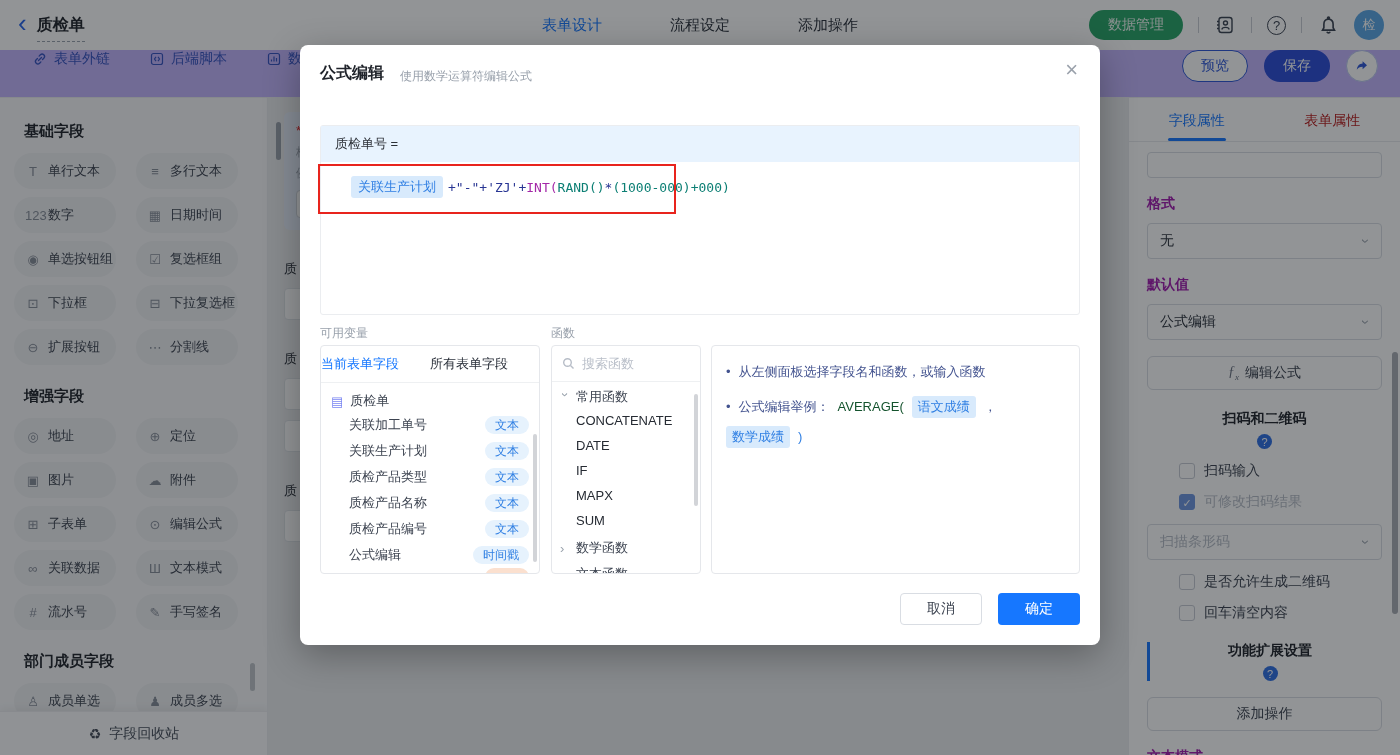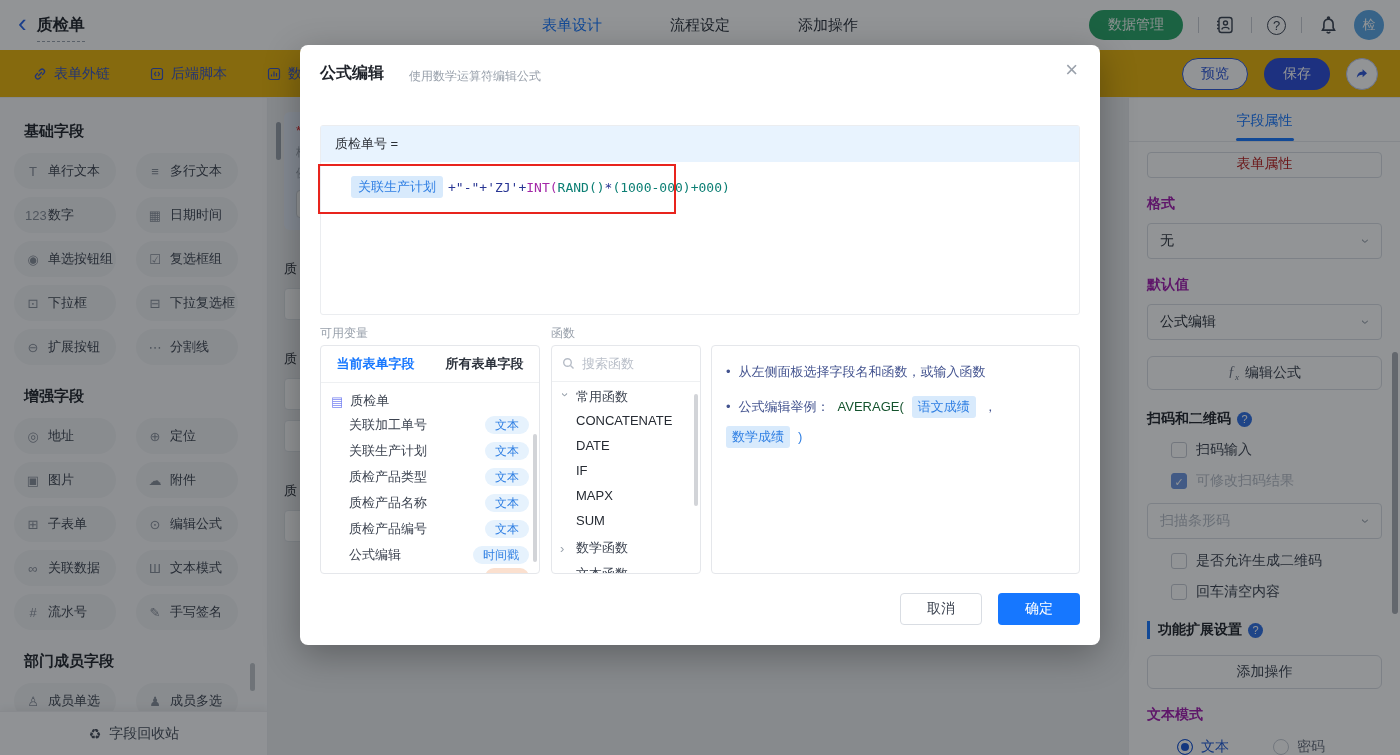--- a/index.html
+++ b/index.html
@@ -14,21 +14,21 @@
   .nav .tab { cursor:pointer; }
   .nav .tab.active { color:#1677ff; }
   .top-right { position:absolute; right:16px; display:flex; align-items:center; gap:15px; }
   .pill-green { height:30px; padding:0 19px; border-radius:16px; background:#27a567; color:#eef7f1; font-size:14px; display:flex; align-items:center; cursor:pointer; }
   .vdiv { width:1px; height:16px; background:#c9cdd3; }
   .icon-btn { width:22px; height:22px; display:flex; align-items:center; justify-content:center; color:#3a4250; cursor:pointer; }
   .qmark-circle { width:19px; height:19px; border:1.5px solid #3a4250; border-radius:50%; font-size:13px; display:flex; align-items:center; justify-content:center; color:#3a4250; cursor:pointer; }
   .avatar { width:30px; height:30px; border-radius:50%; background:#5aa7e6; color:#fff; font-size:13px; display:flex; align-items:center; justify-content:center; cursor:pointer; }
 
   
-  .subbar { position:absolute; top:50px; left:0; right:0; height:48px; background:#eab308; border-bottom:1px solid #e9ebee; display:flex; align-items:center; z-index:1; }
+  .subbar { position:absolute; top:50px; left:0; right:0; height:48px; background:#c4b5fd; border-bottom:1px solid #e9ebee; display:flex; align-items:flex-start; z-index:1; }
   .subbar .links { display:flex; gap:40px; margin-left:33px; }
   .sublink { display:flex; align-items:center; gap:7px; font-size:14px; color:#3552c2; cursor:pointer; }
   .sublink svg { stroke:#3552c2; }
   .sub-right { position:absolute; right:22px; display:flex; align-items:center; gap:16px; }
   .btn-preview { width:66px; height:32px; border:1px solid #2e57d8; border-radius:16px; color:#2e57d8; background:#fff; font-size:14px; display:flex; align-items:center; justify-content:center; cursor:pointer; }
   .btn-save { width:66px; height:32px; border-radius:16px; color:#fff; background:#2a4bd7; font-size:14px; display:flex; align-items:center; justify-content:center; cursor:pointer; }
   .btn-share { width:32px; height:32px; border-radius:50%; border:1px solid #b9c6ef; background:#fff; display:flex; align-items:center; justify-content:center; cursor:pointer; }
 
   
   .sidebar { position:absolute; top:98px; left:0; bottom:0; width:268px; background:#f7f8fa; border-right:1px solid #e9ebee; padding:18px 0 44px 14px; overflow:hidden; z-index:1; }
@@ -45,64 +45,64 @@
   .drag-dot { position:absolute; left:-8px; top:10px; width:5px; height:38px; border-radius:3px; background:#9aa1ab; }
   .flabel { font-size:13px; color:#2a2f38; }
   .req { color:#e02020; margin-right:2px; }
   .fhint { font-size:12px; color:#98a0ab; margin-top:4px; white-space:nowrap; }
   .finput { height:28px; width:300px; background:#fff; border:1px solid #cfd5dd; border-radius:4px; margin-top:8px; }
   .fcard { margin-top:30px; width:780px; }
   .fcard .finput { height:32px; border-color:#dfe3e8; margin-top:10px; }
 
   
   .props { position:absolute; top:98px; left:1128px; width:272px; bottom:0; background:#fff; border-left:1px solid #e9ebee; padding:0 18px; overflow:hidden; z-index:1; }
-  .ptabs { display:flex; height:44px; align-items:center; margin:0 -18px; border-bottom:1px solid #e7e9ed;flex-direction:column; }
+  .ptabs { display:flex; height:44px; align-items:center; margin:0 -18px; border-bottom:1px solid #e7e9ed; }
   .ptab { flex:1; text-align:center; font-size:14px; color:#b91c1c; cursor:pointer; position:relative; height:100%; line-height:44px; }
   .ptab.active { color:#1677ff; }
   .ptab.active::after { content:""; position:absolute; left:50%; transform:translateX(-50%); bottom:0; width:58px; height:3px; background:#1677ff; border-radius:2px; }
   .pinput-cut { height:26px; border:1px solid #d9dde3; border-radius:4px; margin-top:10px; }
   .plabel { font-size:14px; font-weight:700; color:#a21caf; margin:17px 0 10px; }
   .pselect { height:36px; border:1px solid #d9dde3; border-radius:4px; display:flex; align-items:center; justify-content:space-between; padding:0 12px; font-size:14px; color:#2b313b; cursor:pointer; }
   .pselect.disabled { color:#b6bcc6; }
   .sel-chev { display:inline-block; transform:rotate(90deg); color:#9aa3ad; font-size:14px; }
   .pbtn { height:34px; border:1px solid #d9dde3; border-radius:6px; display:flex; align-items:center; justify-content:center; gap:6px; font-size:14px; color:#3c4350; margin-top:16px; cursor:pointer; background:#fff; }
   .fxg { font-style:italic; color:#6b7280; font-family:"Liberation Serif","DejaVu Serif",serif; }
   .fxg sub { font-size:9px; }
-  .sechead { display:flex; align-items:center; gap:6px; font-size:14px; font-weight:700; color:#20242b; margin:20px 0 6px; }
+  .sechead { display:flex; align-items:center; gap:6px; font-size:14px; font-weight:700; color:#20242b; margin:20px 0 6px;flex-direction:column; }
   .sechead.barred { border-left:3px solid #1677ff; padding-left:8px; }
   .qbadge { width:15px; height:15px; border-radius:50%; background:#2f6fe4; color:#fff; font-size:11px; display:flex; align-items:center; justify-content:center; font-weight:400; cursor:pointer; }
-  .chk-row { display:flex; align-items:center; gap:9px; margin:13px 0; font-size:14px; color:#3c4350; cursor:pointer;padding-left:24px; }
+  .chk-row { display:flex; align-items:center; gap:9px; margin:13px 8px; font-size:14px; color:#3c4350; cursor:pointer;padding-left:24px; }
   .cbox { width:16px; height:16px; border:1px solid #c6cbd4; border-radius:3px; background:#fff; flex:none; position:relative; }
   .cbox.checked { background:#6e96e0; border-color:#6e96e0; }
   .cbox.checked::after { content:"✓"; position:absolute; inset:0; color:#fff; font-size:11px; line-height:16px; text-align:center; }
   .chk-label.dim { color:#b6bcc6; }
   .radio-row { display:flex; gap:44px; margin:14px 0 0 30px; font-size:14px; color:#6b7280; }
   .rad { display:flex; align-items:center; gap:8px; cursor:pointer; }
   .rdot { width:16px; height:16px; border-radius:50%; border:1px solid #c6cbd4; background:#fff; flex:none; }
   .rdot.on { background:#1a56d6; border-color:#1a56d6; box-shadow:inset 0 0 0 3px #fff; }
   .rad-label.on { color:#1a56d6; }
   .page-thumb { position:absolute; right:2px; top:352px; width:6px; height:262px; border-radius:3px; background:#a9adb4; z-index:2; }
 
   
   .overlay { position:absolute; inset:0; background:rgba(13,17,23,0.45); z-index:40; }
   .modal { position:absolute; left:300px; top:45px; width:800px; height:600px; background:#fff; border-radius:8px; box-shadow:0 10px 36px rgba(0,0,0,.3); z-index:50; }
   .m-title { position:absolute; left:20px; top:18px; font-size:16px; font-weight:700; color:#20242b; }
-  .m-sub { position:absolute; left:109px; top:23px; font-size:12px; color:#98a0ab;font-family:Liberation Serif, serif; }
+  .m-sub { position:absolute; left:100px; top:23px; font-size:12px; color:#98a0ab;font-family:Liberation Serif, serif; }
   .m-close { position:absolute; right:22px; top:14px; font-size:22px; color:#9aa1ab; cursor:pointer; line-height:1; }
   .fbox { position:absolute; left:20px; top:80px; width:760px; height:190px; border:1px solid #ebedf0; border-radius:3px; }
   .fbox-bar { height:36px; background:#e8f3fe; display:flex; align-items:center; padding-left:14px; font-size:13px; color:#2b2f36; }
   .fline { position:absolute; left:30px; top:50px; display:flex; align-items:center; gap:5px; font-family:"DejaVu Sans Mono","Liberation Mono",monospace; font-size:13px; }
   .fchip { background:#d8eafc; color:#2f7fe3; font-family:"Liberation Sans","DejaVu Sans",sans-serif; font-size:13px; padding:2px 7px; border-radius:3px; cursor:pointer; }
   .tk-op { color:#283593; } .tk-fn { color:#a428a8; } .tk-num { color:#0c7f74; }
   .red-annot { position:absolute; left:18px; top:119px; width:358px; height:50px; border:2px solid #e8241d; pointer-events:none; }
   .col-label { position:absolute; top:280px; font-size:12px; color:#98a0ab; }
   .panel { position:absolute; top:300px; height:229px; border:1px solid #e5e7eb; border-radius:4px; background:#fff; overflow:hidden; }
   .vars { left:20px; width:220px; }
   .vtabs { height:37px; display:flex; align-items:center; border-bottom:1px solid #eef0f2; font-size:13px; }
-  .vtab { flex:1; text-align:center; color:#2b313b; cursor:pointer;font-weight:bold; }
+  .vtab { flex:1; color:#2b313b; cursor:pointer; }
   .vtab.active { color:#1677ff; }
   .vroot { display:flex; align-items:center; gap:7px; padding:9px 0 2px 10px; font-size:13px; color:#3c4350; }
   .vroot .doc { color:#7a86f2; font-size:13px; }
   .var-row { display:flex; align-items:center; justify-content:space-between; padding:0 10px 0 28px; height:26px; font-size:13px; color:#3c4350; cursor:pointer; }
   .badge { background:#e6f2fd; color:#2f7fe3; font-size:12px; height:18px; line-height:18px; padding:0 10px; border-radius:9px; }
   .badge-cut { position:absolute; right:10px; top:222px; width:44px; height:18px; border-radius:9px; background:#fbe0cf; }
   .v-thumb { position:absolute; right:2px; top:88px; width:4px; height:128px; border-radius:2px; background:#d2d4d8; }
   .funcs { left:251px; width:150px; }
   .fsearch { height:36px; display:flex; align-items:center; gap:7px; padding:0 10px; border-bottom:1px solid #eef0f2; }
   .fsearch input { border:none; outline:none; width:100px; font-size:13px; color:#3c4350; font-family:inherit; }

